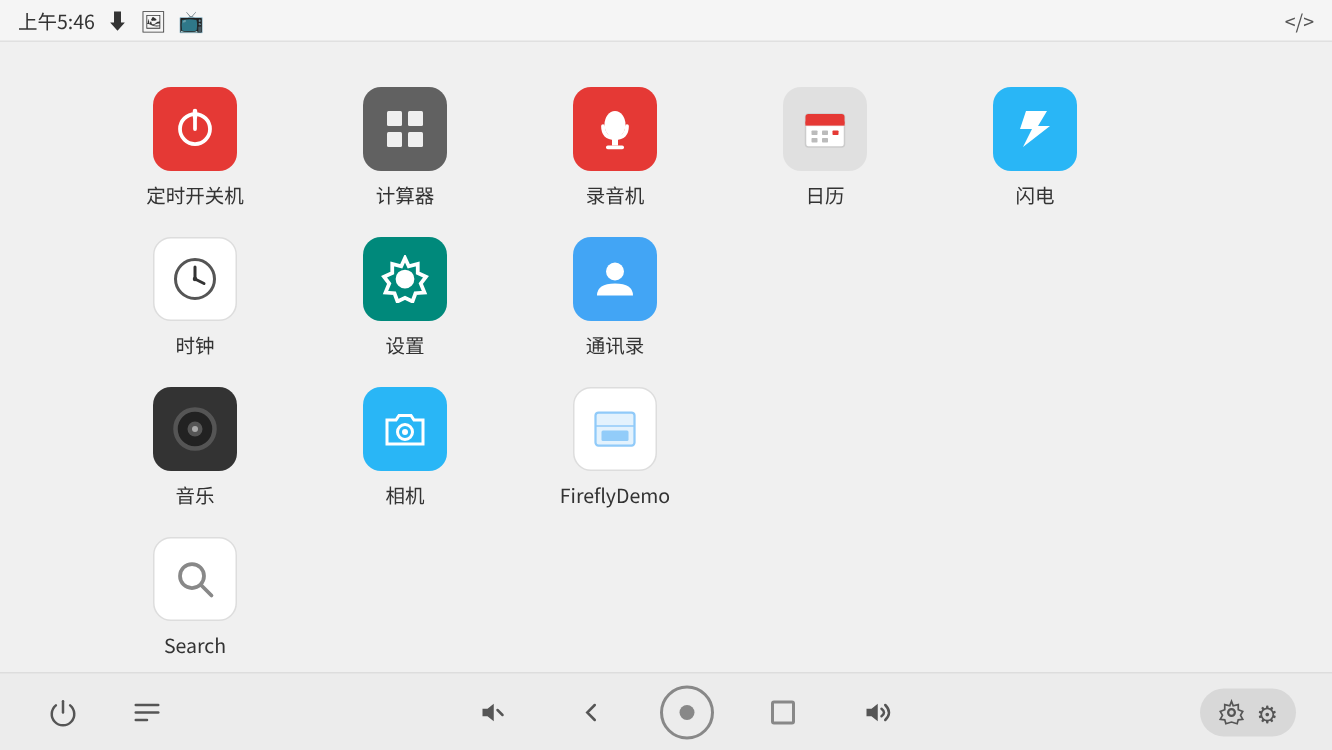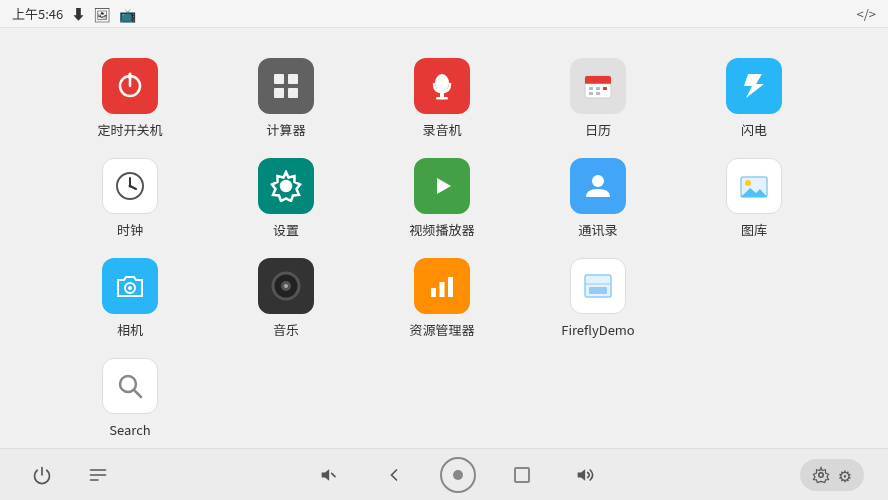--- a/index.html
+++ b/index.html
@@ -34,21 +34,21 @@
       flex: 1;
       padding: 20px 60px;
       display: flex;
       flex-direction: column;
       gap: 0;
       overflow: hidden;
     }
 
     .app-row {
       display: flex;
-      gap: 16px;
+      gap: 0;
       justify-content: flex-start;
     }
 
     .app-item {
       width: 140px;
       height: 100px;
       display: flex;
       flex-direction: column;
       align-items: center;
       justify-content: center;
@@ -226,88 +226,59 @@
       <div class="app-icon" style="background:#00897b;">
         <svg viewBox="0 0 32 32" fill="white">
             <circle cx="16" cy="16" r="4.5" fill="white"></circle>
             <path d="M16 2 L18.5 7.5 L24.5 6 L24.5 12 L30 14.5 L26.5 19 L29 25 L23 25.5 L21 31 L16 28.5 L11 31 L9 25.5 L3 25 L5.5 19 L2 14.5 L7.5 12 L7.5 6 L13.5 7.5 Z" fill="none" stroke="white" stroke-width="2.5"></path>
             <circle cx="16" cy="16" r="5" fill="none" stroke="white" stroke-width="2.5"></circle>
           </svg>
       </div>
       <span class="app-label">设置</span>
     </div>
 
-    <div class="app-item">
-      <div class="app-icon" style="background:#43a047;">
-        <svg viewBox="0 0 32 32" fill="white">
-            <polygon points="11,8 11,24 25,16" fill="white"></polygon>
-          </svg>
-      </div>
-      <span class="app-label">视频播放器</span>
-    </div>
 
     <div class="app-item">
       <div class="app-icon" style="background:#42a5f5;">
         <svg viewBox="0 0 32 32" fill="white">
             <circle cx="16" cy="11" r="6" fill="white"></circle>
             <path d="M4 27 Q4 19 16 19 Q28 19 28 27 Z" fill="white"></path>
           </svg>
       </div>
       <span class="app-label">通讯录</span>
     </div>
 
-    <div class="app-item">
-      <div class="app-icon" style="background:#fff; border:1px solid #ddd;">
-        <svg viewBox="0 0 32 32">
-            <rect x="3" y="7" width="26" height="20" rx="2" fill="#e3f2fd" stroke="#90caf9" stroke-width="1.5"></rect>
-            <circle cx="10" cy="13" r="3" fill="#ffca28"></circle>
-            <polyline points="3,27 12,18 18,23 22,19 29,27" fill="#4fc3f7" stroke="none"></polyline>
-            <rect x="3" y="25" width="26" height="2" rx="0" fill="#4fc3f7" opacity="0.5"></rect>
-          </svg>
-      </div>
-      <span class="app-label">图库</span>
-    </div>
   </div>
 
   <div class="app-row">
 
-
-    <div class="app-item">
-      <div class="app-icon" style="background:#29b6f6;">
-        <svg viewBox="0 0 32 32" fill="white">
-            <path d="M4 10 L4 26 L28 26 L28 10 L22 10 L20 7 L12 7 L10 10 Z" fill="none" stroke="white" stroke-width="2"></path>
-            <circle cx="16" cy="18" r="5" fill="none" stroke="white" stroke-width="2"></circle>
-            <circle cx="16" cy="18" r="2" fill="white"></circle>
-          </svg>
-      </div>
-      <span class="app-label">相机</span>
-    </div>
 
     <div class="app-item">
       <div class="app-icon" style="background:#333;">
         <svg viewBox="0 0 32 32">
             <circle cx="16" cy="16" r="13" fill="#222"></circle>
             <circle cx="16" cy="16" r="5" fill="#555"></circle>
             <circle cx="16" cy="16" r="2" fill="#aaa"></circle>
             <circle cx="16" cy="16" r="13" fill="none" stroke="#555" stroke-width="3"></circle>
           </svg>
       </div>
       <span class="app-label">音乐</span>
     </div>
 
     <div class="app-item">
-      <div class="app-icon" style="background:#ff8f00;">
-        <svg viewBox="0 0 32 32" fill="white">
-            <rect x="5" y="18" width="5" height="9" fill="white"></rect>
-            <rect x="13.5" y="12" width="5" height="15" fill="white"></rect>
-            <rect x="22" y="7" width="5" height="20" fill="white"></rect>
-          </svg>
-      </div>
-      <span class="app-label">资源管理器</span>
-    </div>
+      <div class="app-icon" style="background:#29b6f6;">
+        <svg viewBox="0 0 32 32" fill="white">
+            <path d="M4 10 L4 26 L28 26 L28 10 L22 10 L20 7 L12 7 L10 10 Z" fill="none" stroke="white" stroke-width="2"></path>
+            <circle cx="16" cy="18" r="5" fill="none" stroke="white" stroke-width="2"></circle>
+            <circle cx="16" cy="18" r="2" fill="white"></circle>
+          </svg>
+      </div>
+      <span class="app-label">相机</span>
+    </div>
+
 
     <div class="app-item">
       <div class="app-icon" style="background:#fff; border:1px solid #ddd;">
         <svg viewBox="0 0 32 32">
             <rect x="3" y="5" width="26" height="22" rx="2" fill="#e3f2fd" stroke="#90caf9" stroke-width="1.5"></rect>
             <path d="M3 14 L29 14" stroke="#90caf9" stroke-width="1"></path>
             <rect x="7" y="17" width="18" height="7" rx="1" fill="#42a5f5" opacity="0.5"></rect>
           </svg>
       </div>
       <span class="app-label">FireflyDemo</span>

